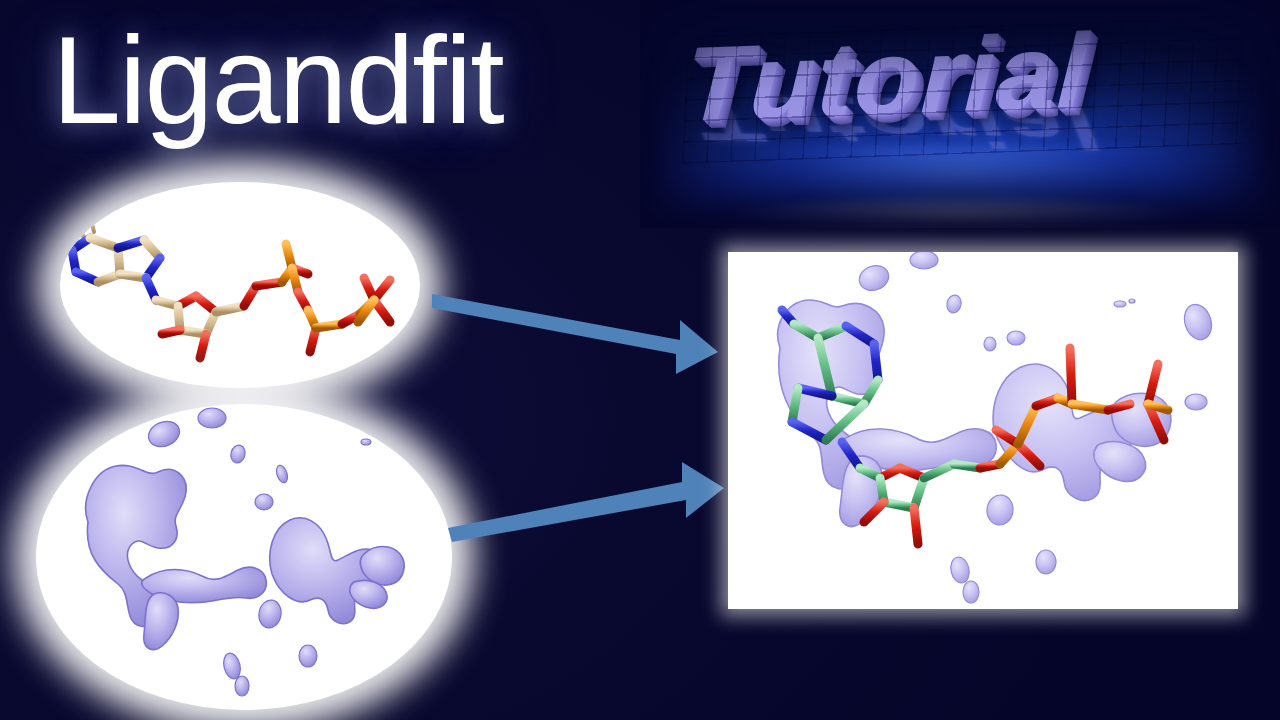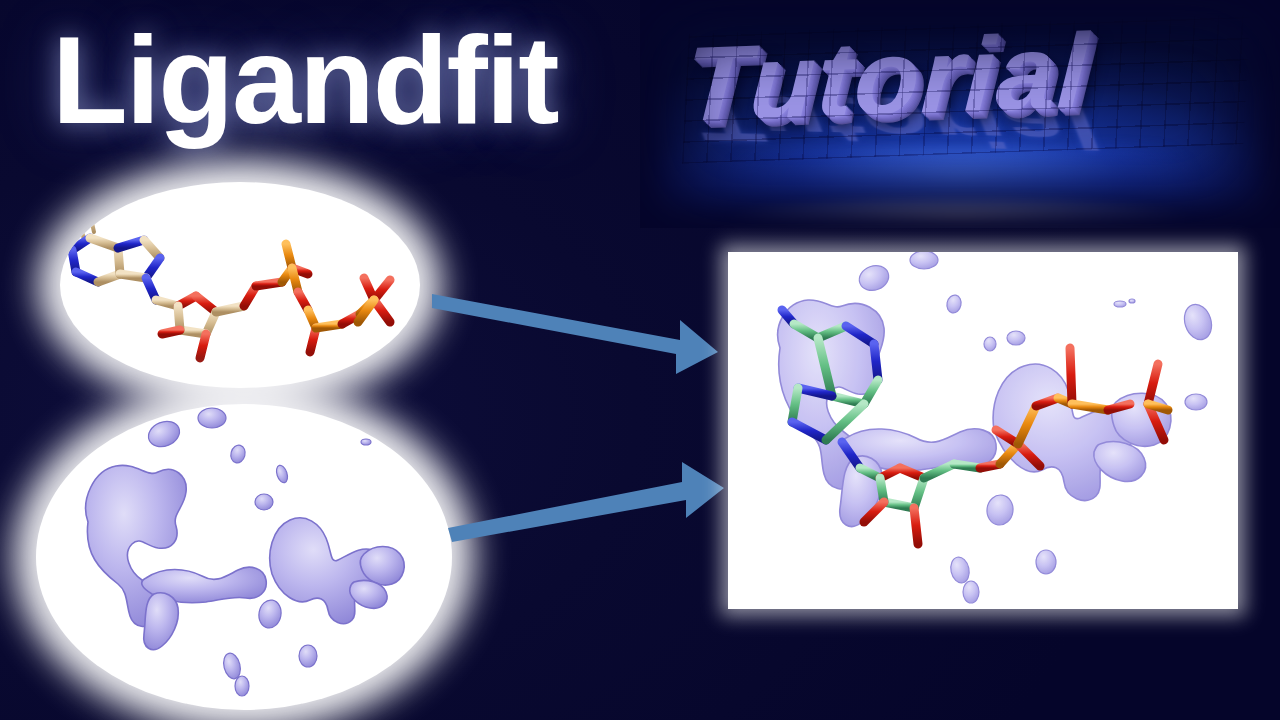--- a/index.html
+++ b/index.html
@@ -12,21 +12,21 @@
   #stage{
     position:relative;width:1280px;height:720px;overflow:hidden;
     background:
       radial-gradient(ellipse 900px 620px at 18% 58%, #0e0e3c 0%, #090930 45%, #05052a 100%);
   }
 
   
   #title{
     position:absolute;left:52px;top:18px;
     font-size:124px;line-height:1;
-    font-weight:bold;
+    font-weight:normal;
     letter-spacing:-2px;
     color:#ffffff;
     text-shadow:0 0 26px rgba(190,200,255,.55),0 0 60px rgba(120,140,255,.35);
     white-space:nowrap;
     user-select:none;
   }
 
   
   #tutorial-banner{
     position:absolute;left:640px;top:0px;width:640px;height:228px;

